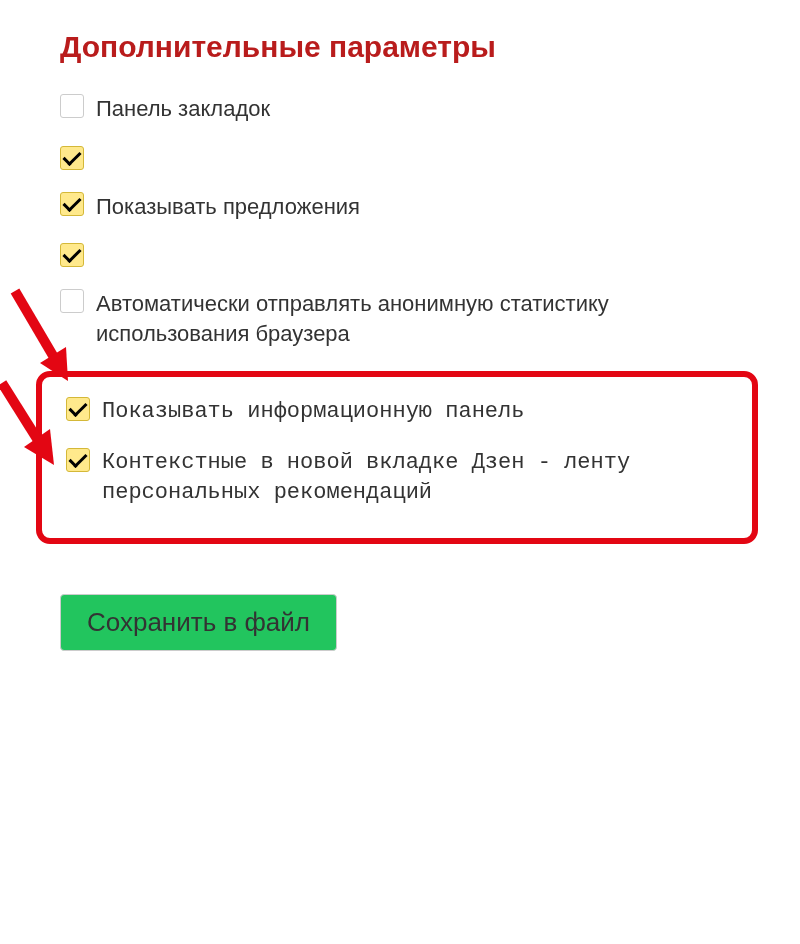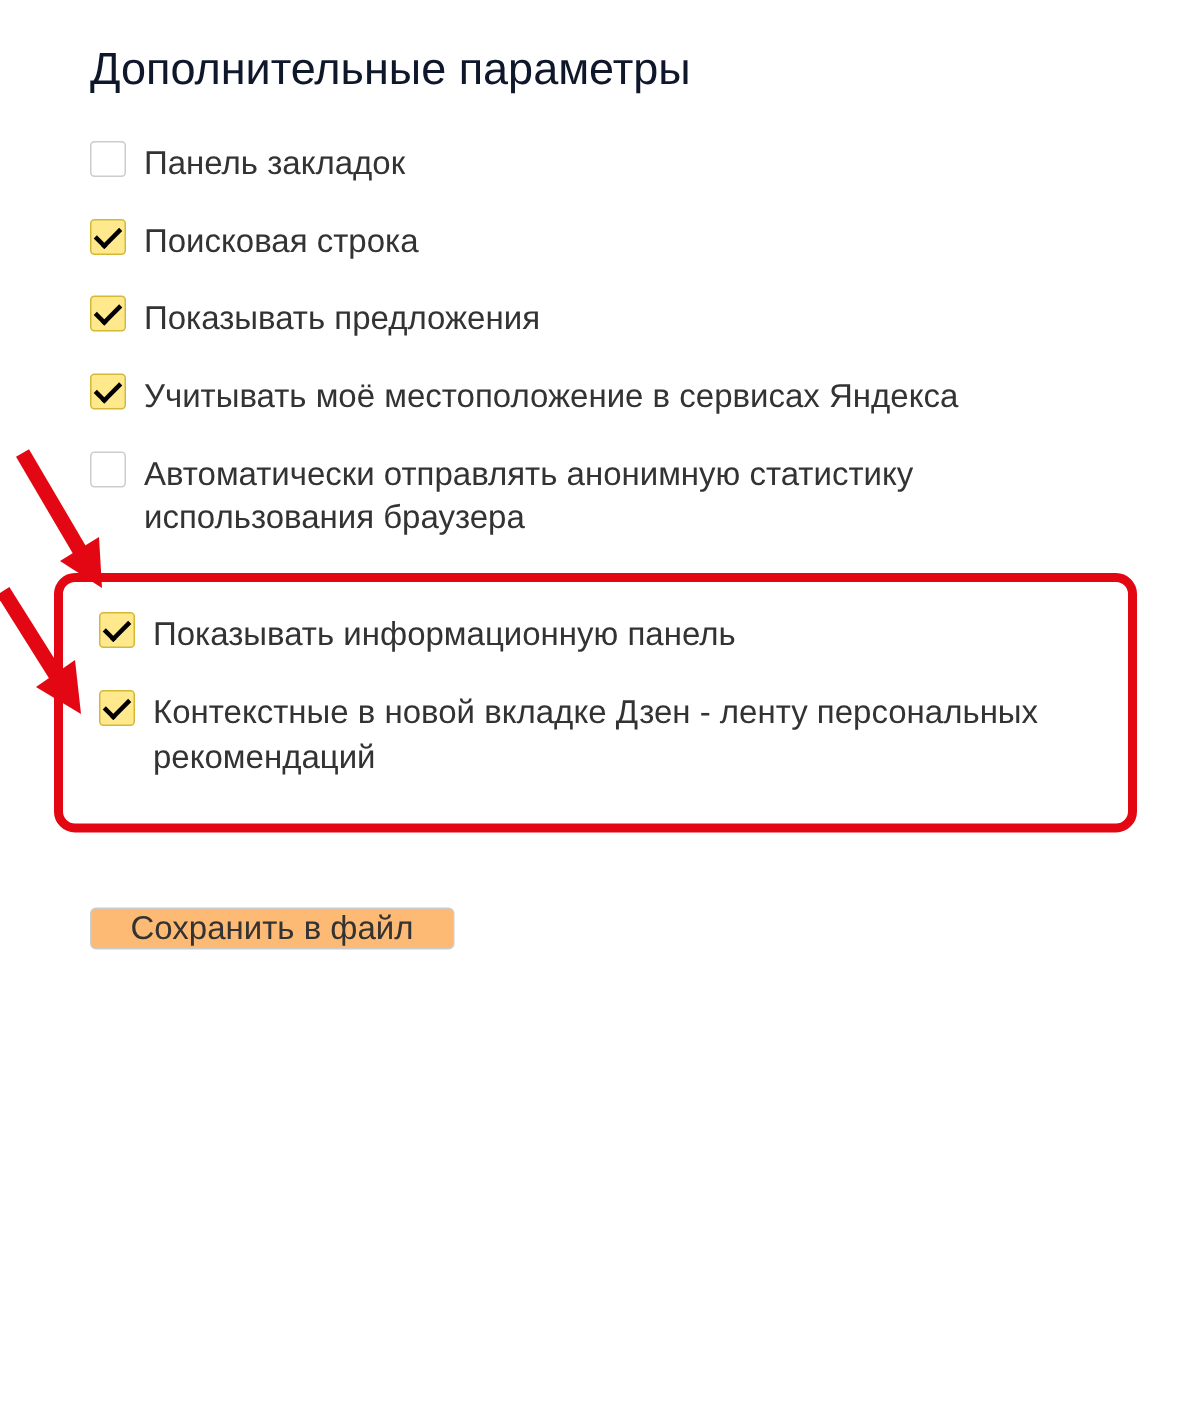--- a/index.html
+++ b/index.html
@@ -9,22 +9,22 @@
     }
     body {
       font-family: Arial, Helvetica, sans-serif;
       background: #ffffff;
       padding: 30px 60px;
       width: 800px;
       position: relative;
     }
     h2 {
       font-size: 30px;
-      font-weight: normal;
-      color: #0f172a;
+      font-weight: bold;
+      color: #b91c1c;
       margin-bottom: 30px;
     }
     .settings-list {
       margin-bottom: 50px;
       position: relative;
     }
     .checkbox-row {
       display: flex;
       align-items: flex-start;
       margin-bottom: 22px;
@@ -69,68 +69,67 @@
       border: 6px solid #e30613;
       border-radius: 14px;
       padding: 20px 18px 8px 18px;
       margin-left: -24px;
       margin-right: -18px;
       position: relative;
     }
     .highlight-box .checkbox-row {
       margin-bottom: 22px;
       padding-left: 6px;
+      font-family: Liberation Mono, monospace;
     }
     .arrow-svg {
       overflow: visible;
     }
     .backup-section {
       margin-top: 40px;
     }
     .button-row {
       display: flex;
       gap: 22px;
     }
     .btn {
-      font-size: 22px;
+      font-size: 26px;
       color: #333;
-      background: #fdba74;
+      background: #22c55e;
       border: 1px solid #cccccc;
       border-radius: 4px;
-      padding: 0 26px;
+      padding: 12px 26px;
       cursor: pointer;
       font-family: inherit;
     }
   </style>
 </head>
 <body>
 
 <section>
   <h2>Дополнительные параметры</h2>
 
   <div class="settings-list">
 
     <div class="checkbox-row">
       <div class="checkbox"></div>
       <div class="checkbox-label">Панель закладок</div>
     </div>
 
     <div class="checkbox-row">
       <div class="checkbox checked"></div>
-      <div class="checkbox-label">Поисковая строка</div>
     </div>
 
     <div class="checkbox-row">
       <div class="checkbox checked"></div>
       <div class="checkbox-label">Показывать предложения</div>
     </div>
 
     <div class="checkbox-row">
       <div class="checkbox checked"></div>
-      <div class="checkbox-label">Учитывать моё местоположение в сервисах Яндекса</div>
     </div>
 
     <div class="checkbox-row">
       <div class="checkbox"></div>
       <div class="checkbox-label">Автоматически отправлять анонимную статистику использования браузера</div>
     </div>
 
     <div class="highlight-box">
 
       <svg class="arrow-svg" style="position:absolute; left:-42px; top:-96px;" width="90" height="140">

